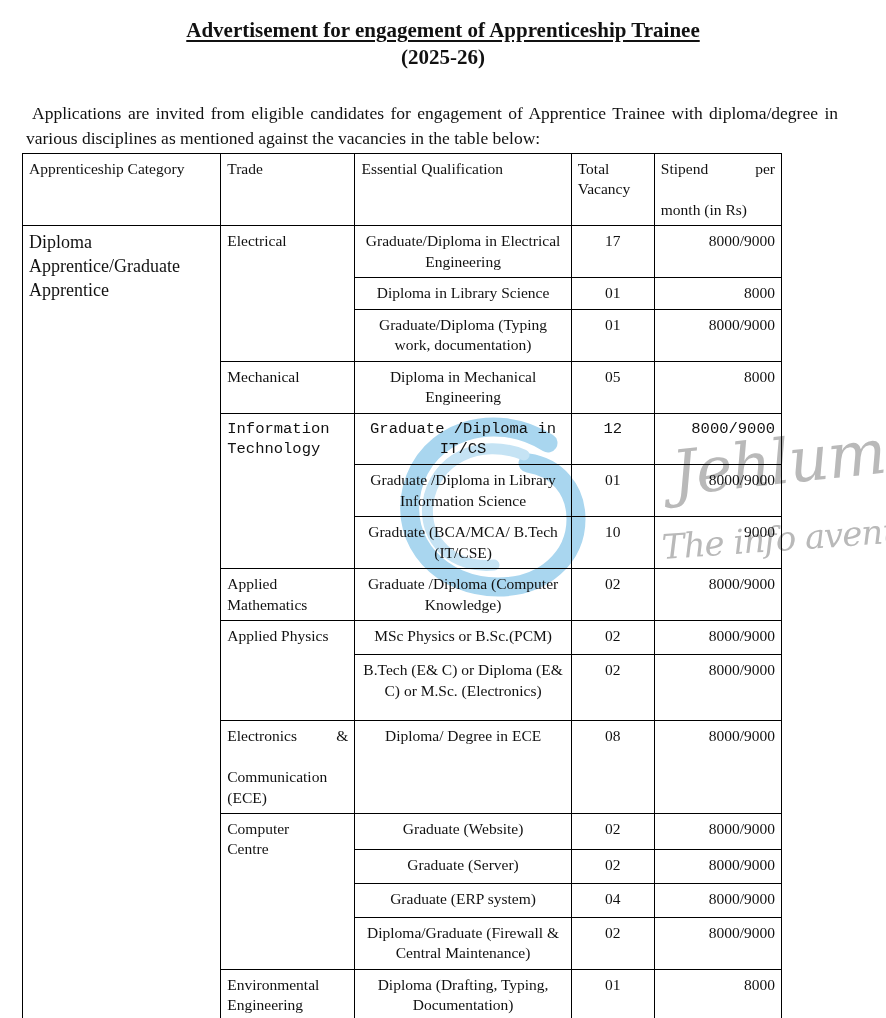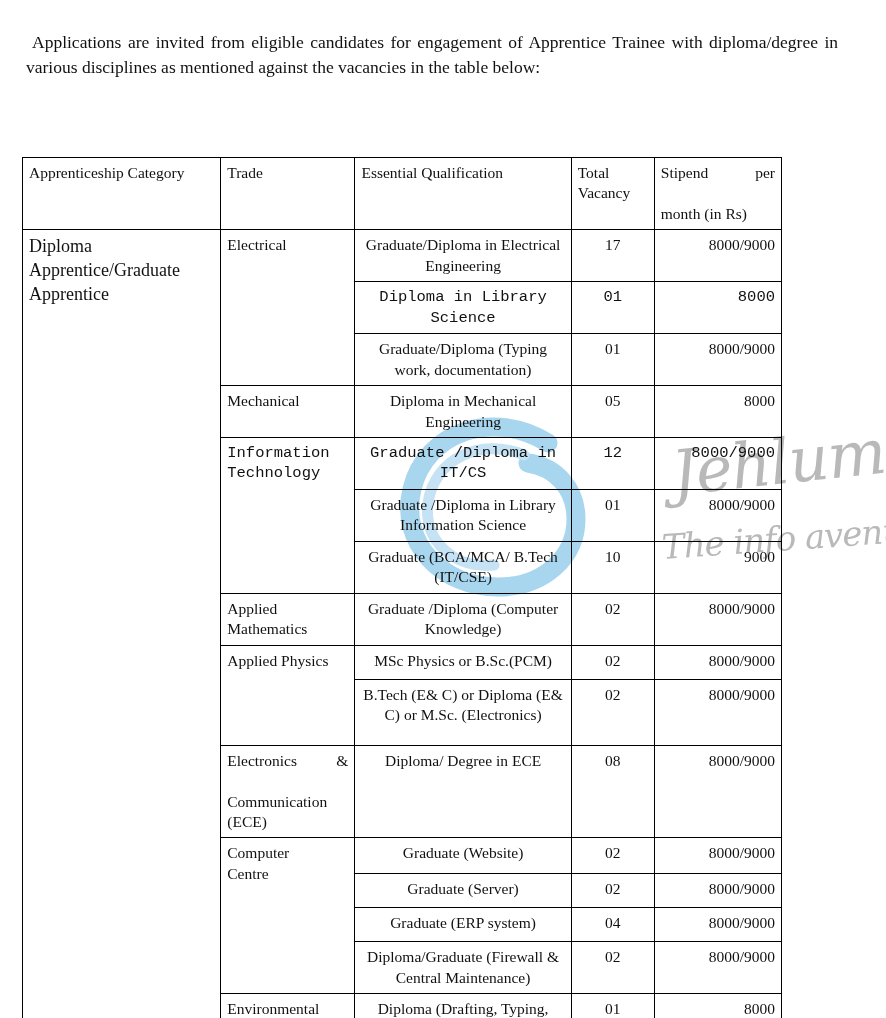--- a/index.html
+++ b/index.html
@@ -169,20 +169,24 @@
   <svg class="wm-swoosh" viewBox="0 0 200 190">
     <path d="M150 28 C 96 -6, 28 16, 14 74 C 1 128, 44 172, 100 172 C 146 172, 178 142, 178 104 C 178 74, 158 52, 130 48" fill="none" stroke="#a9d6ef" stroke-width="19" stroke-linecap="round"></path>
     <path d="M126 40 C 82 22, 36 44, 30 88 C 25 126, 56 154, 96 150" fill="none" stroke="#c5e3f4" stroke-width="11" stroke-linecap="round"></path>
   </svg>
   <div class="wm-script wm-jehlum">Jehlum</div>
   <div class="wm-script wm-tagline">The info avenue</div>
 </div>
 
 <div id="content">
 
+  <h1 class="doc-title">
+    <span class="line1">Advertisement for engagement of Apprenticeship Trainee</span>
+    <span class="line2">(2025-26)</span>
+  </h1>
 
   <p class="intro">Applications are invited from eligible candidates for engagement of Apprentice Trainee with diploma/degree in various disciplines as mentioned against the vacancies in the table below:</p>
 
   <div class="table-wrap">
     <table class="vacancy">
       <colgroup>
         <col class="c-cat">
           <col class="c-trade">
           <col class="c-qual">
           <col class="c-vac">
@@ -206,21 +210,21 @@
       <tbody id="table-body">
           <tr style="height: 46px; margin-top: 20px;">
             <td class="cat-cell" rowspan="17">Diploma Apprentice/Graduate Apprentice</td>
             <td class="trade-cell" rowspan="3">
               <div>Electrical</div>
             </td>
             <td class="qual-cell">Graduate/Diploma in Electrical Engineering</td>
             <td class="vac-cell">17</td>
             <td class="stip-cell">8000/9000</td>
           </tr>
-          <tr style="height: 28px; font-family: Liberation Mono, monospace;">
+          <tr style="height: 28px;">
             <td class="qual-cell">Diploma in Library Science</td>
             <td class="vac-cell">01</td>
             <td class="stip-cell">8000</td>
           </tr>
           <tr style="height: 46px; margin-top: 8px;">
             <td class="qual-cell">Graduate/Diploma (Typing work, documentation)</td>
             <td class="vac-cell">01</td>
             <td class="stip-cell">8000/9000</td>
           </tr>
           <tr style="height: 46px;">

